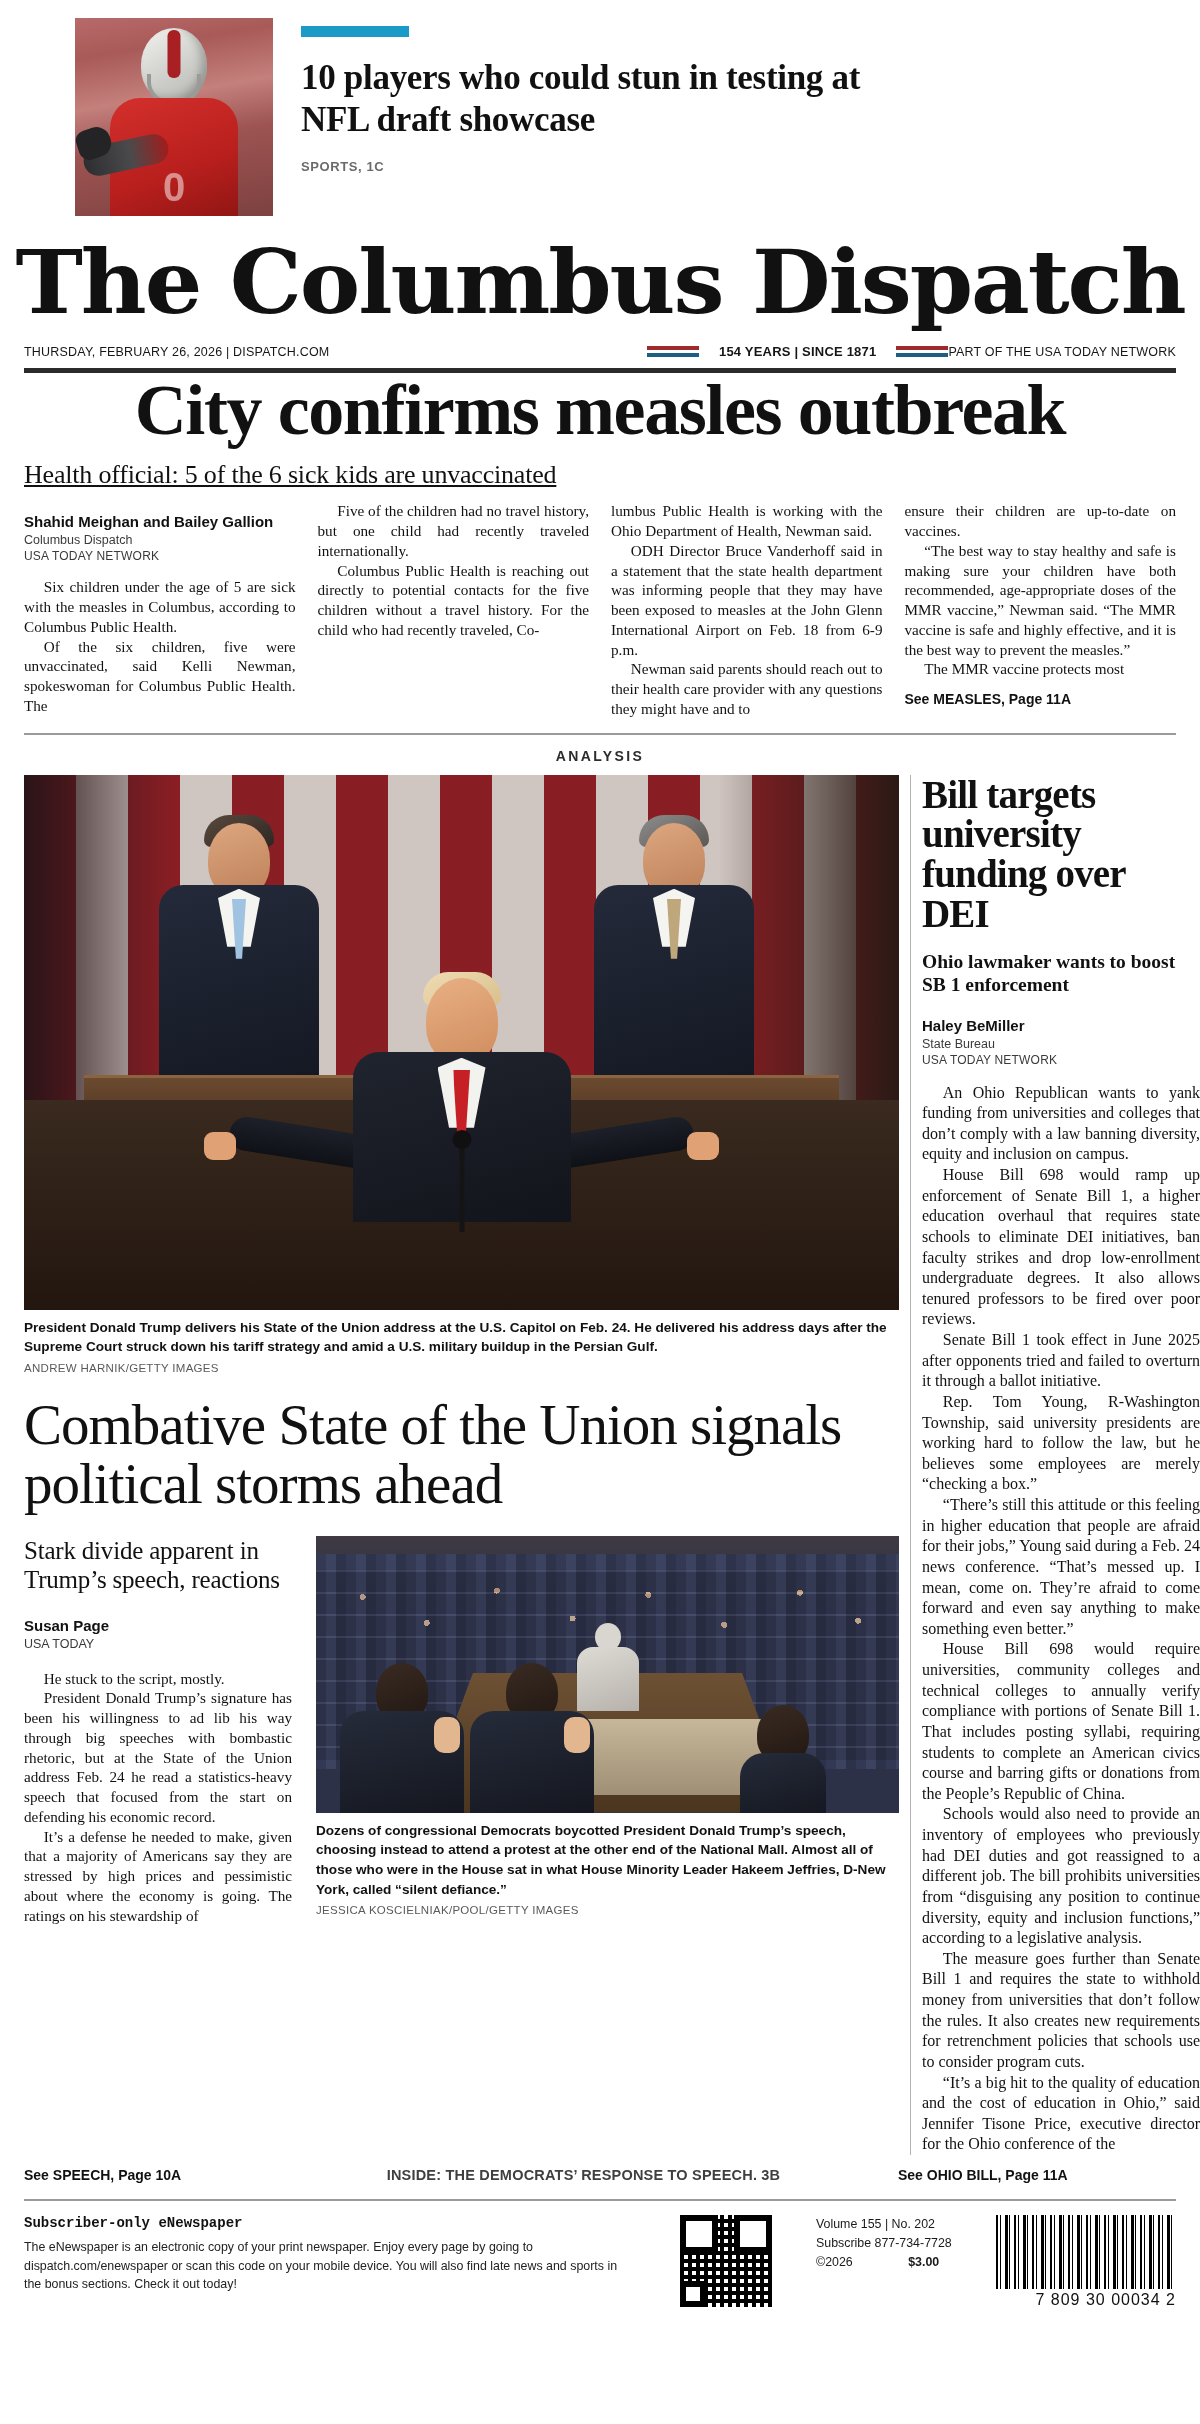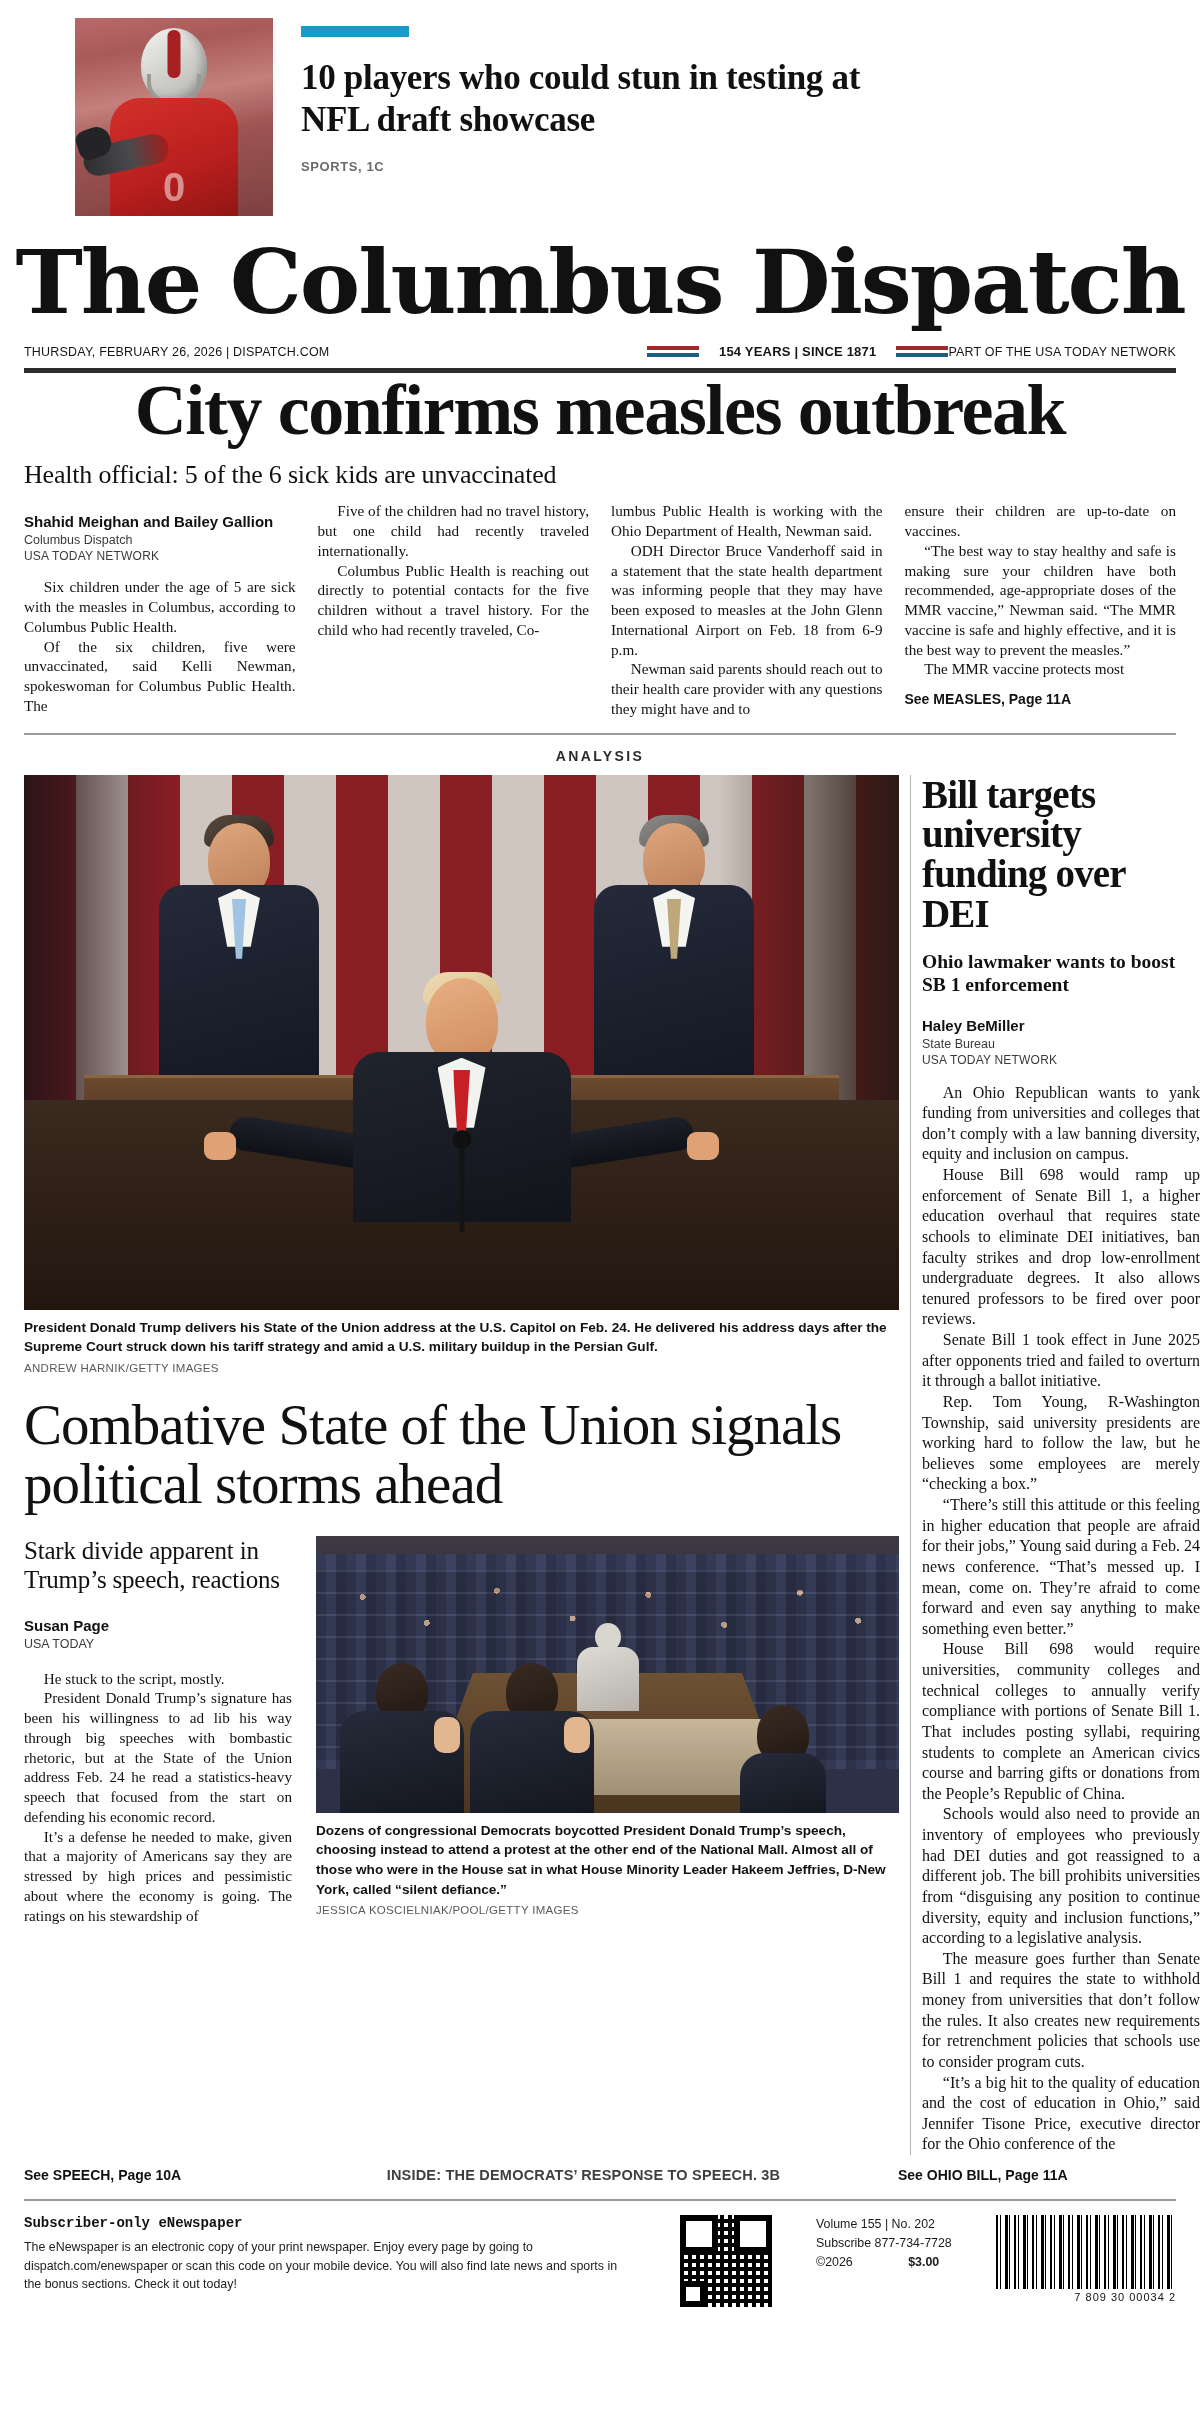--- a/index.html
+++ b/index.html
@@ -141,20 +141,21 @@
     line-height: .98;
     letter-spacing: -1.4px;
     text-align: center;
   }
   .lead-deck {
     font-family: "Liberation Serif", serif;
     font-size: 26px;
     line-height: 1.15;
     margin-top: 14px;
     letter-spacing: -.2px;
+    text-decoration: underline;
   }
   .byline-name {
     font-family: "Liberation Sans", sans-serif;
     font-weight: bold; font-size: 15px; margin-top: 14px;
   }
   .byline-org {
     font-family: "Liberation Sans", sans-serif;
     font-size: 12.5px; color: #3a3a3a; margin-top: 3px;
   }
   .byline-net {
@@ -513,21 +514,21 @@
   .vol .price { font-weight: bold; display:inline-block; margin-left:52px; }
   .barcode {
     width: 180px; height: 74px;
     background-image: repeating-linear-gradient(90deg,
       #000 0 2px, #fff 2px 4px, #000 4px 5px, #fff 5px 9px,
       #000 9px 12px, #fff 12px 13px, #000 13px 14px, #fff 14px 18px);
     margin-left: auto;
   }
   .barcode-num {
     font-family: "Liberation Sans", sans-serif;
-    font-size: 11px; letter-spacing: 1px; text-align: right;
+    font-size: 16px; letter-spacing: 1px; text-align: right;
     margin-top: 2px;
   }
 </style>
 </head>
 <body>
 
 <div class="promo">
   <div class="promo-photo">
     <div class="pp-helmet"></div>
     <div class="pp-stripe"></div>

